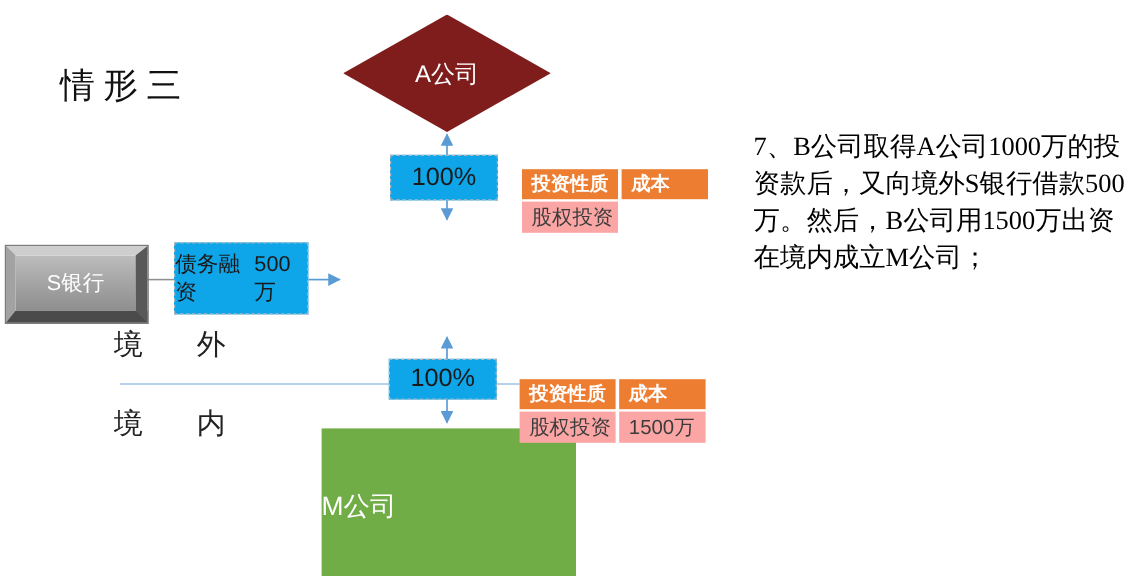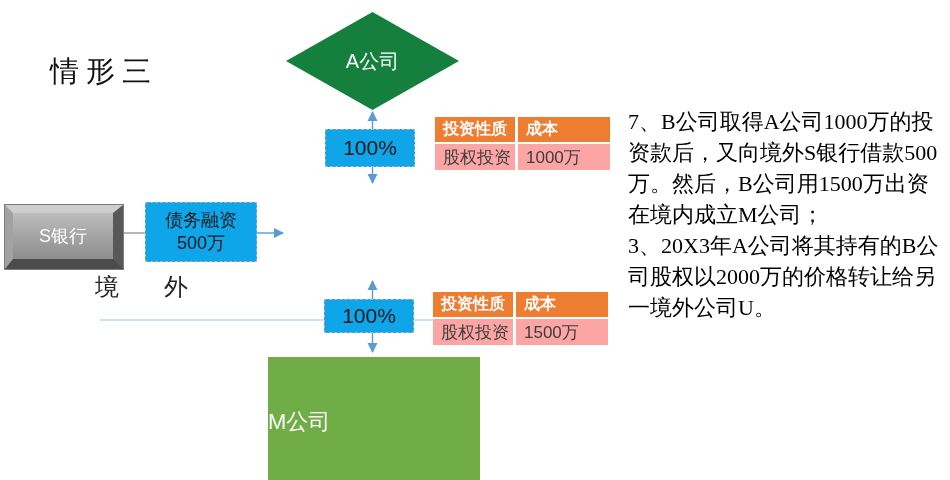--- a/index.html
+++ b/index.html
@@ -17,39 +17,39 @@
 
   
   svg.connectors { position:absolute; left:0; top:0; width:950px; height:480px; }
 
   
   .diamond {
     position:absolute; display:flex; align-items:center; justify-content:center;
     clip-path:polygon(50% 0,100% 50%,50% 100%,0 50%);
     color:#fff; font-size:20px; white-space:nowrap;
   }
-  .diamond-a { left:286px; top:12px;  width:173px; height:98px; background:#15803d; }
+  .diamond-a { left:286px; top:12px;  width:173px; height:98px; background:#7f1d1d; }
   .diamond-b { left:286px; top:185px; width:173px; height:94px; background:#FFC000; }
 
   
   .rect-m {
     position:absolute; left:268px; top:357px; width:212px; height:129px;
     background:#70AD47; color:#fff; display:flex; align-items:center;
     justify-content:flex-start; font-size:22px;
   }
 
   
   .dash-box {
     position:absolute; background:#0ea5e9; border:1px dashed #a9b6c1;
     display:flex; align-items:center; justify-content:center;
     color:#1a1a1a; box-sizing:border-box;
   }
   .pct-top    { left:325px; top:129px; width:90px;  height:38px; font-size:21px; font-weight:500; }
   .pct-bottom { left:324px; top:299px; width:90px;  height:34px; font-size:21px; font-weight:500; }
-  .debt-box   { left:145px; top:202px; width:112px; height:60px; flex-direction:column;
+  .debt-box   { left:145px; top:202px; width:112px; height:60px; flex-direction:row;
                 font-size:18px; line-height:23px; }
 
   
   .bank {
     position:absolute; left:5px; top:205px; width:118px; height:64px;
     box-sizing:border-box;
     border-style:solid; border-width:8px 10px 10px 8px;
     border-color:#cecece #585858 #4b4b4b #a2a2a2;
     background:linear-gradient(180deg,#bdbdbd 0%,#a2a2a2 55%,#8e8e8e 100%);
     outline:1px solid #7c7c7c;
@@ -59,27 +59,27 @@
 
   
   .region {
     position:absolute; left:95px; font-size:24px; color:#222;
     letter-spacing:45px; white-space:nowrap;
   }
   .abroad   { top:271px; }
   .domestic { top:337px; }
 
   
-  .invest-table { position:absolute; width:175px; }
+  .invest-table { position:absolute; width:175px;margin-top:24px; }
   .t1 { left:435px; top:117px; }
   .t2 { left:433px; top:292px; }
   .tr { display:flex; margin-bottom:2px; }
   .td { box-sizing:border-box; padding-left:8px; display:flex; align-items:center; }
   .c1 { width:80px; margin-right:3px; }
-  .c2 { width:92px; }
+  .c2 { width:72px; }
   .th .td { background:#ED7D31; color:#ffffff; font-weight:bold; font-size:16px; height:25px; }
   .tdr .td { background:#fca5a5; color:#3c3c3c; font-size:17px; height:26px; }
 
   
   .case {
     position:absolute; left:628px; top:106px; width:320px;
     font-family:"Liberation Serif", serif; font-size:22px; line-height:31px;
     color:#000;
   }
   .case-line { margin:0; }
@@ -124,41 +124,40 @@
   <div class="bank">
     <span>S银行</span>
   </div>
 
   <div class="dash-box debt-box">
     <div>债务融资</div>
     <div>500万</div>
   </div>
 
   <div class="region abroad">境外</div>
+  <div class="region domestic">境内</div>
 
   <div class="invest-table t1">
     <div class="tr th">
       <div class="td c1">投资性质</div>
       <div class="td c2">成本</div>
     </div>
     <div class="tr tdr">
       <div class="td c1">股权投资</div>
-      <div class="td c2">1000万</div>
     </div>
   </div>
 
   <div class="invest-table t2">
     <div class="tr th">
       <div class="td c1">投资性质</div>
       <div class="td c2">成本</div>
     </div>
     <div class="tr tdr">
       <div class="td c1">股权投资</div>
       <div class="td c2">1500万</div>
     </div>
   </div>
 
   <div class="case">
     <div class="case-line">7、B公司取得A公司1000万的投资款后，又向境外S银行借款500万。然后，B公司用1500万出资在境内成立M公司；</div>
-    <div class="case-line">3、20X3年A公司将其持有的B公司股权以2000万的价格转让给另一境外公司U。</div>
   </div>
 
 </div>
 
 </body></html>

